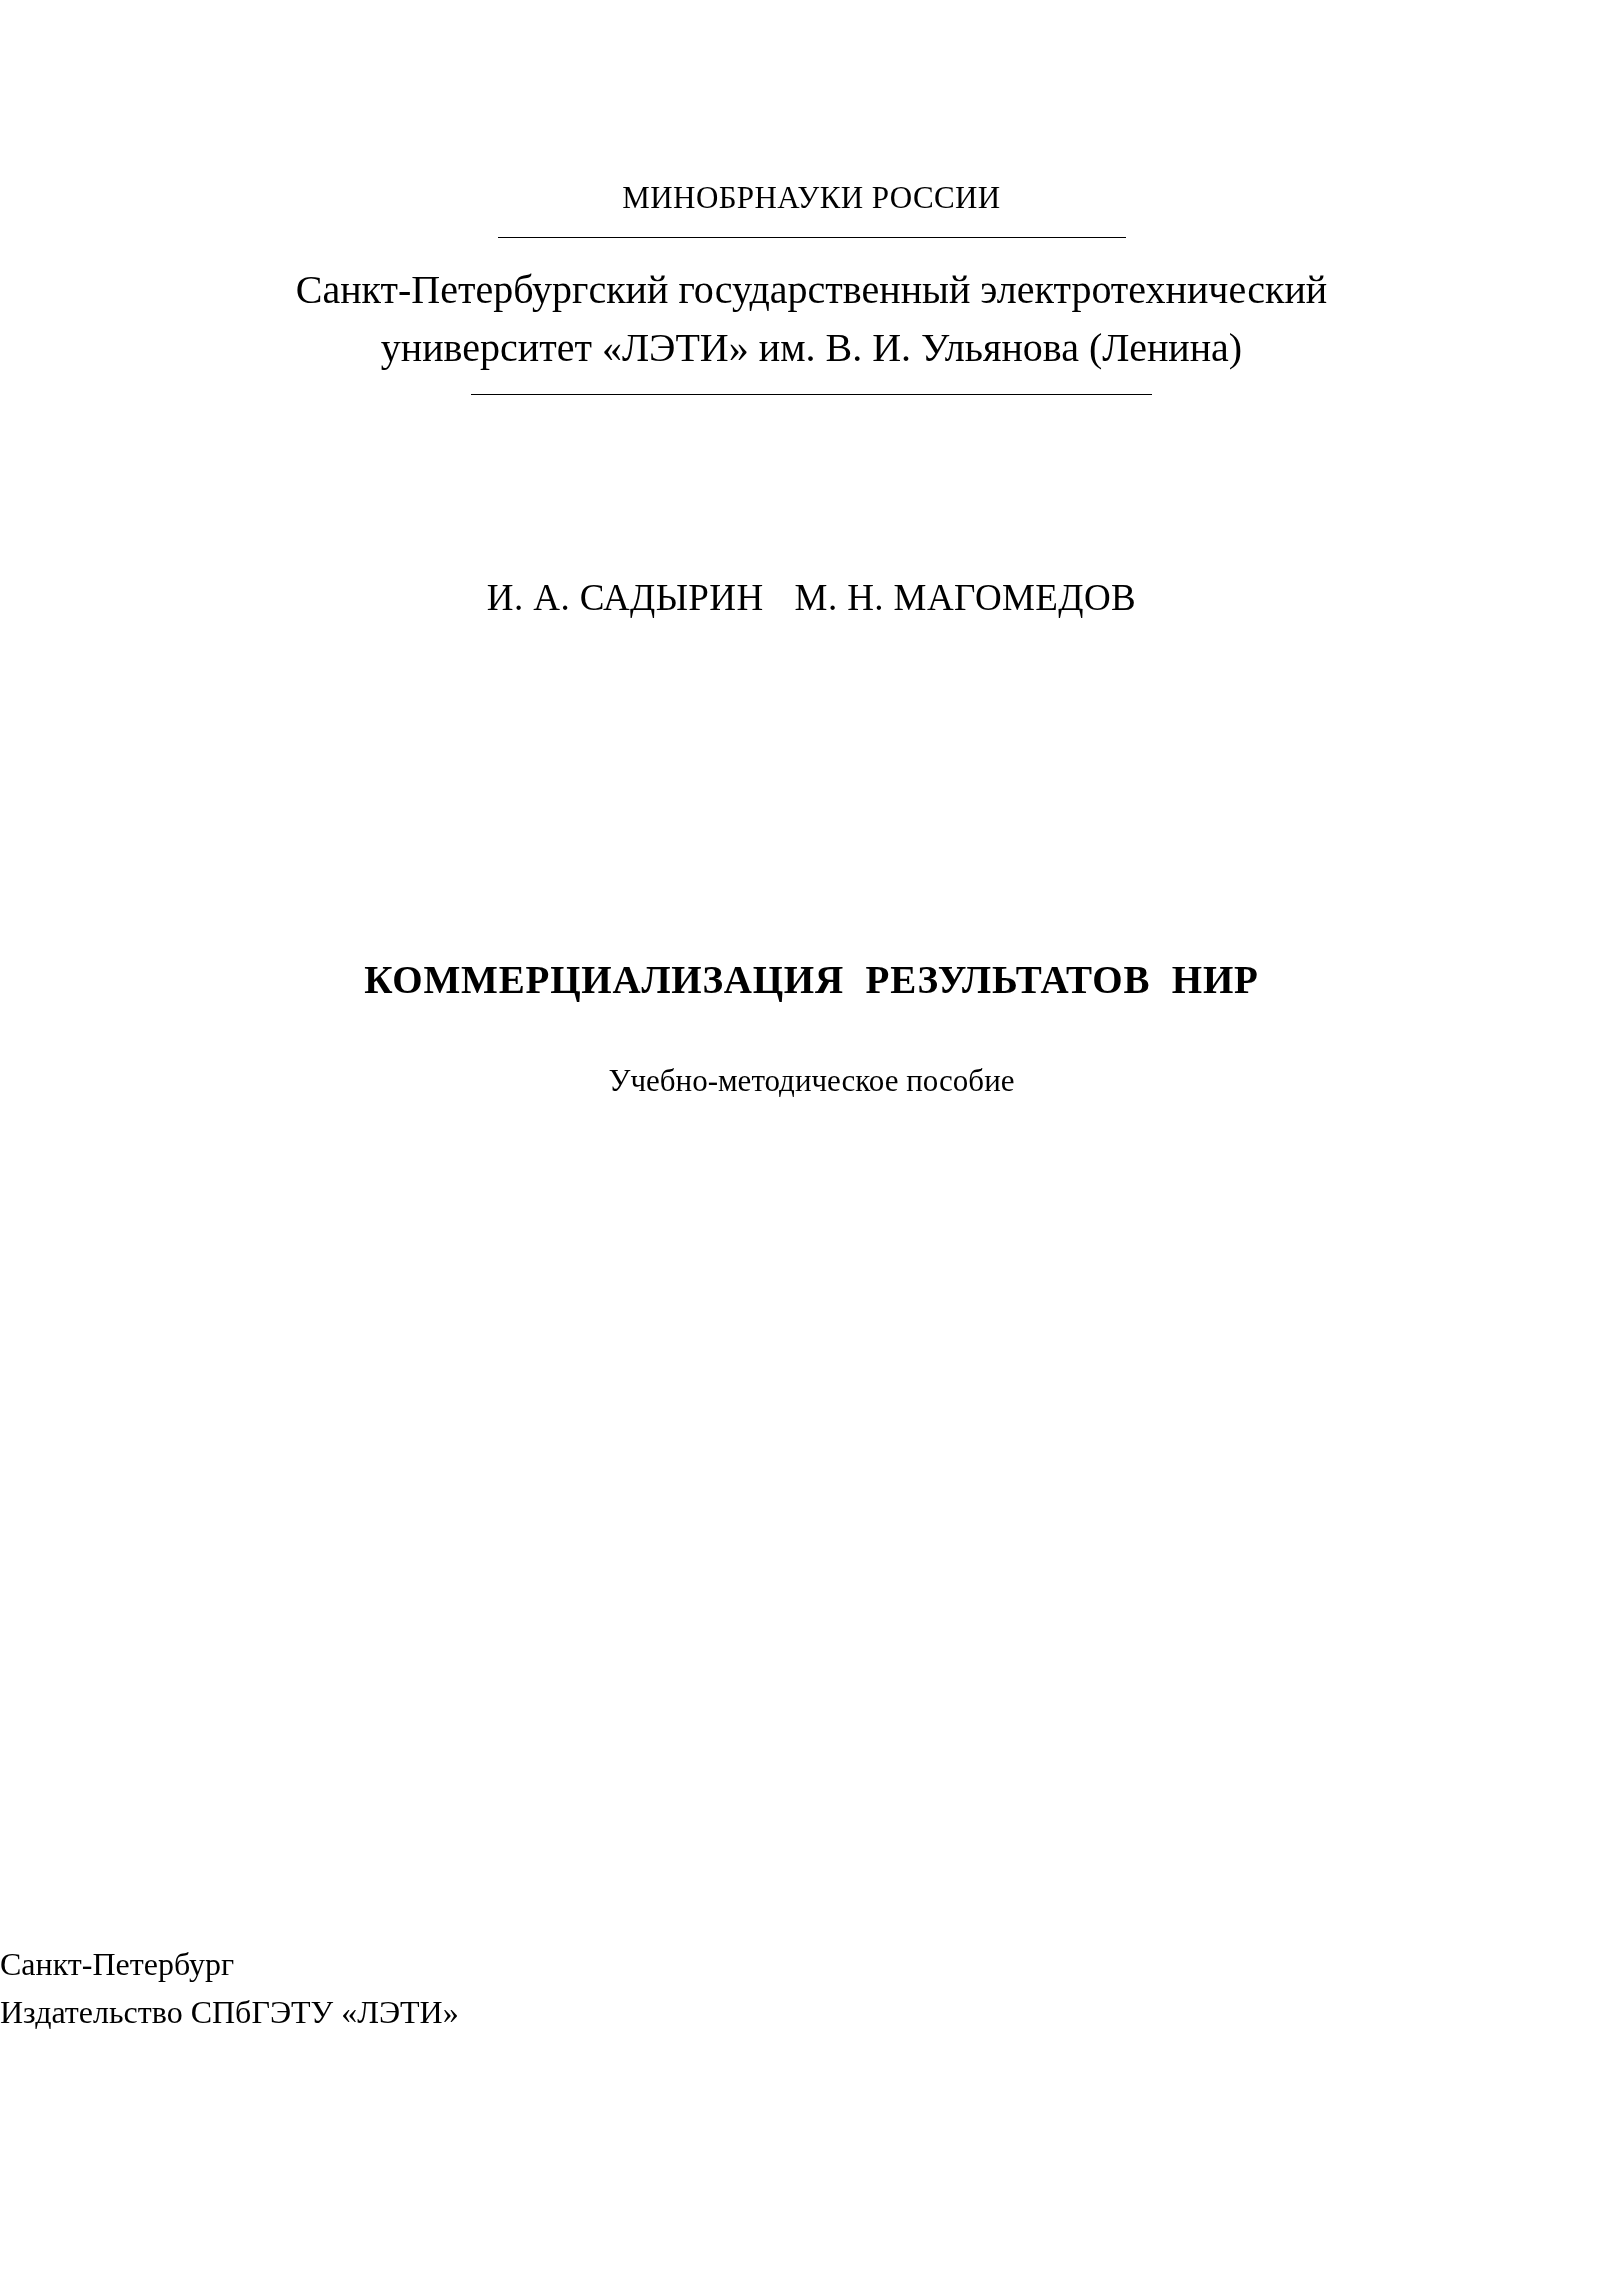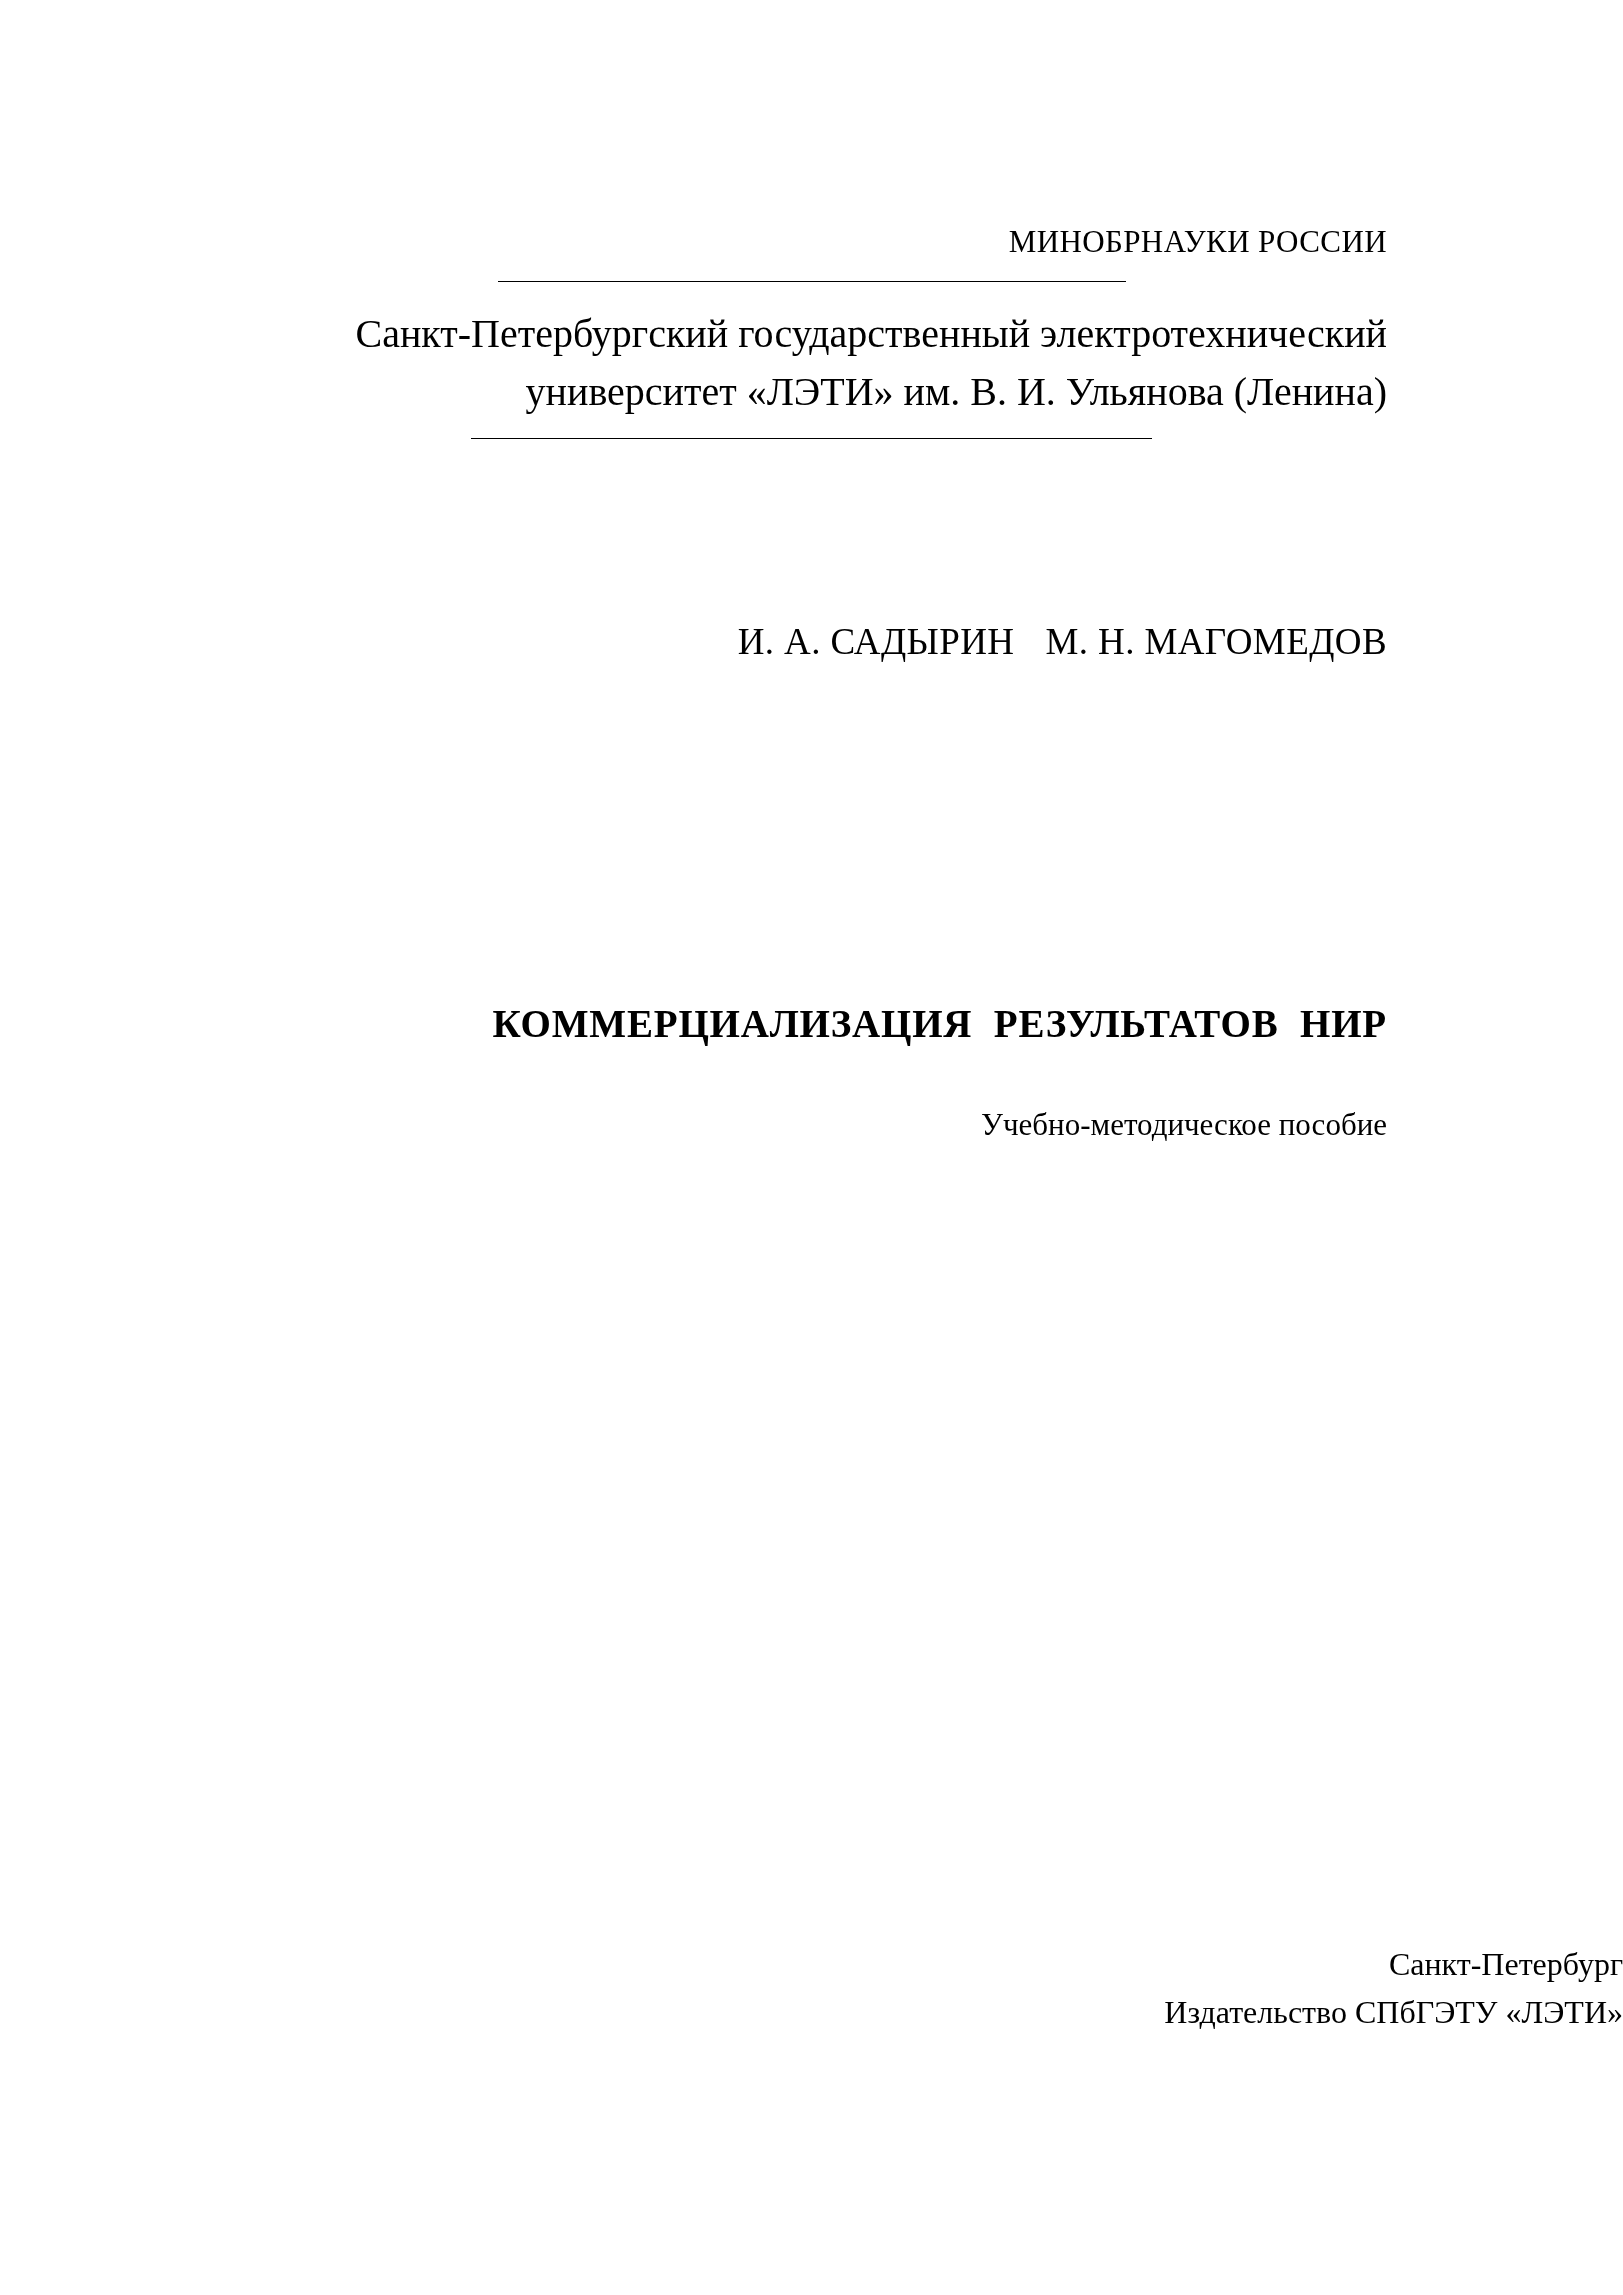--- a/index.html
+++ b/index.html
@@ -18,22 +18,21 @@
     overflow: hidden;
   }
   .content {
     position: absolute;
     left: 0;
     right: 0;
     top: 0;
     bottom: 0;
     padding: 0 236px;
     box-sizing: border-box;
-    text-align: right;
-    margin-top: 44px;
+    text-align: center;
   }
 
   
   .header-block {
     margin-top: 179px;
   }
   .ministry {
     font-size: 31px;
     letter-spacing: 0.4px;
     line-height: 1.2;
@@ -82,21 +81,21 @@
     font-size: 31px;
     font-weight: 400;
   }
 
   
   .imprint {
     position: absolute;
     left: 0;
     right: 0;
     bottom: 259px;
-    text-align: right;
+    text-align: left;
     font-size: 32px;
     line-height: 1.5;
   }
   .imprint div {
     margin: 0;
   }
 </style>
 </head>
 <body>
 

